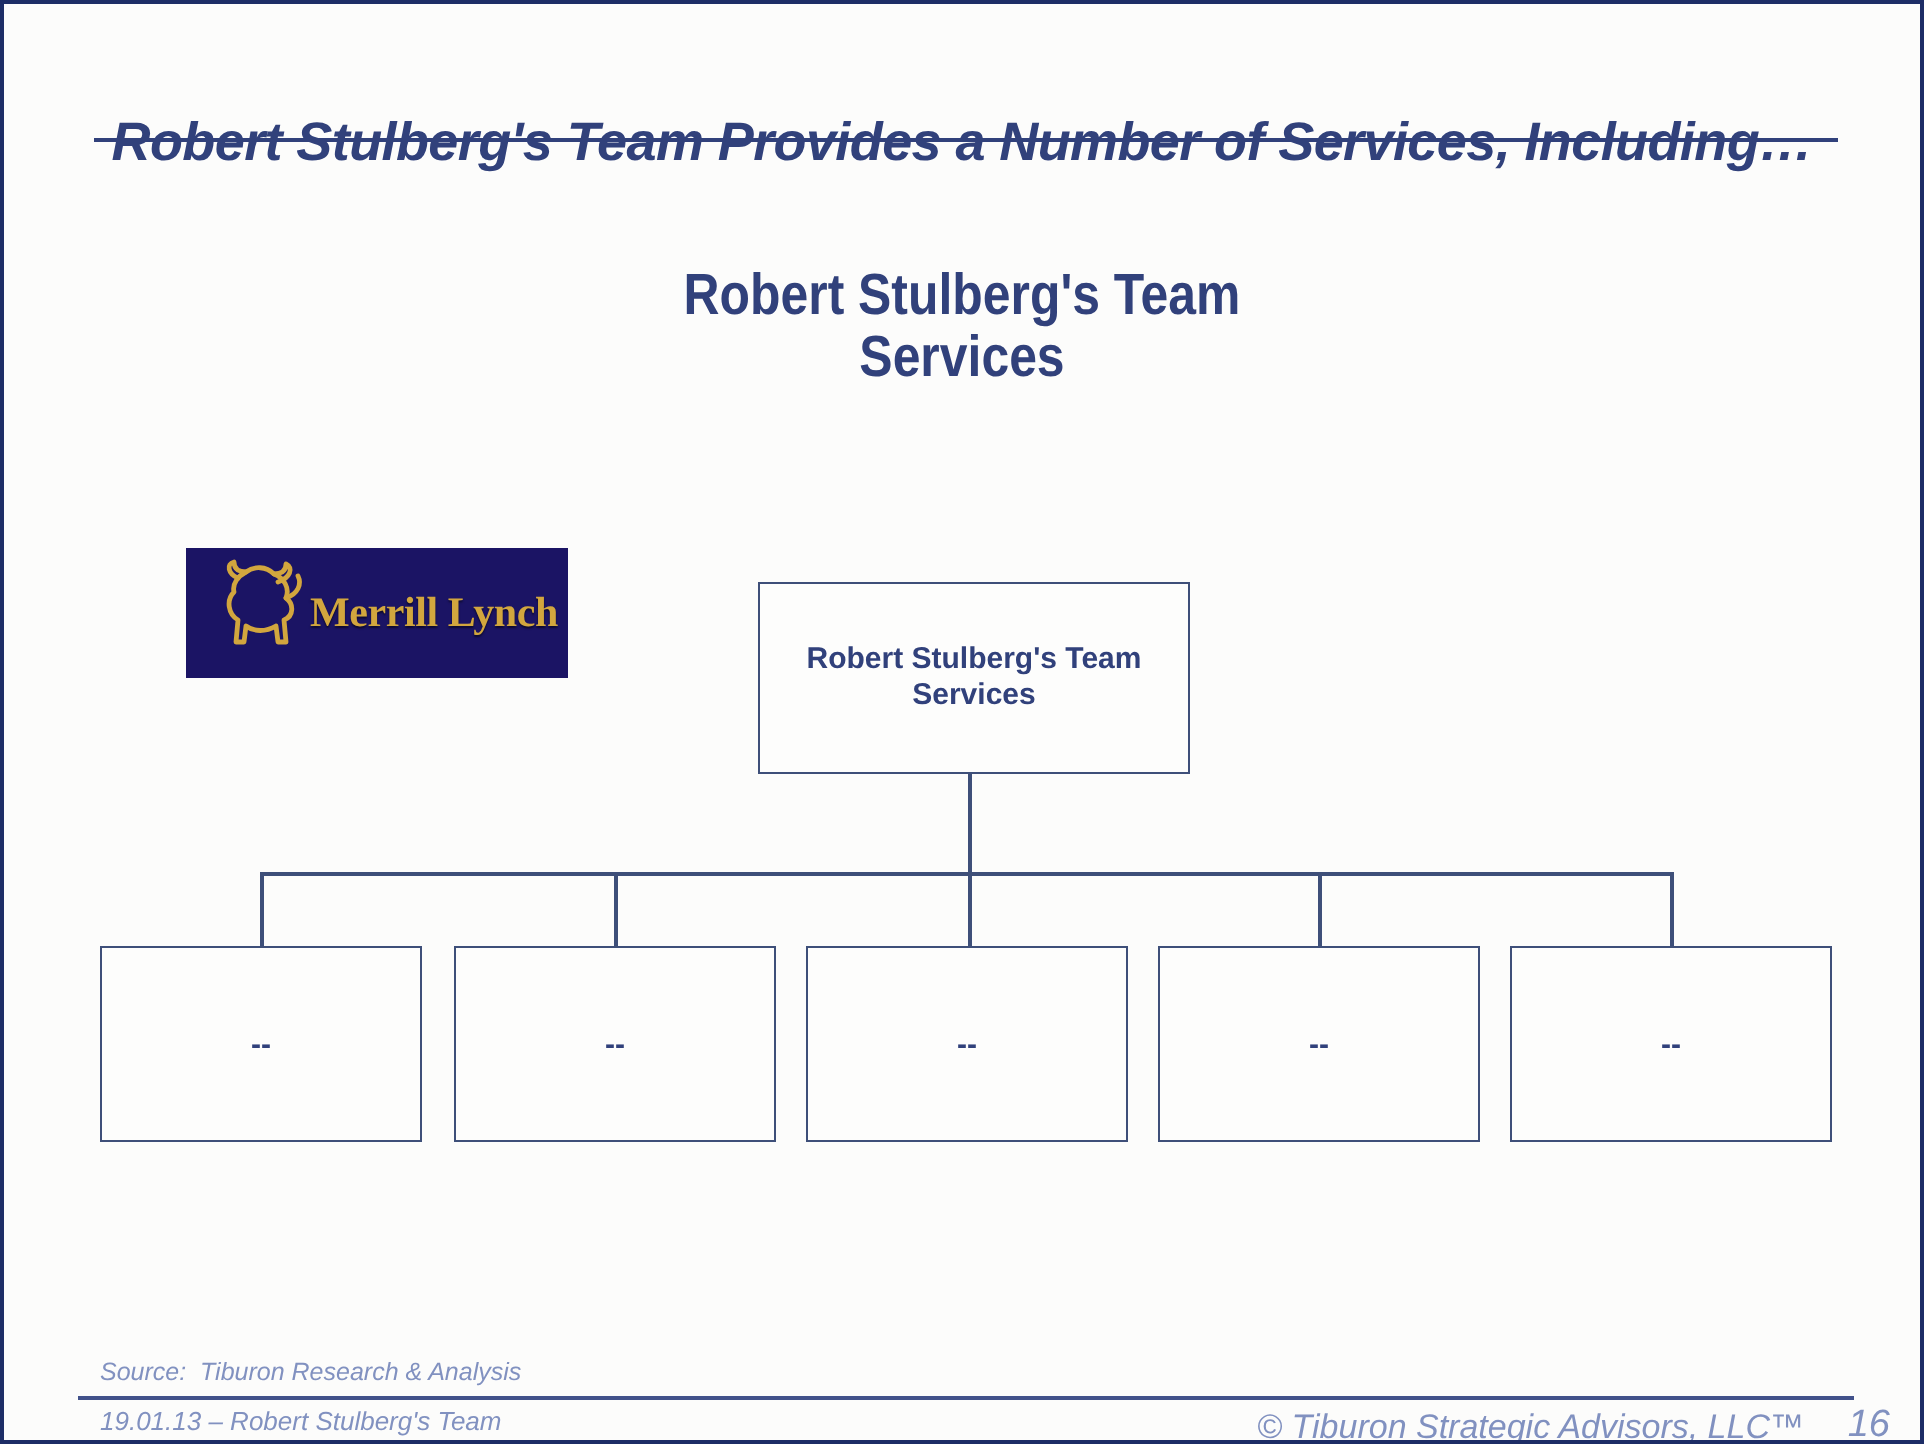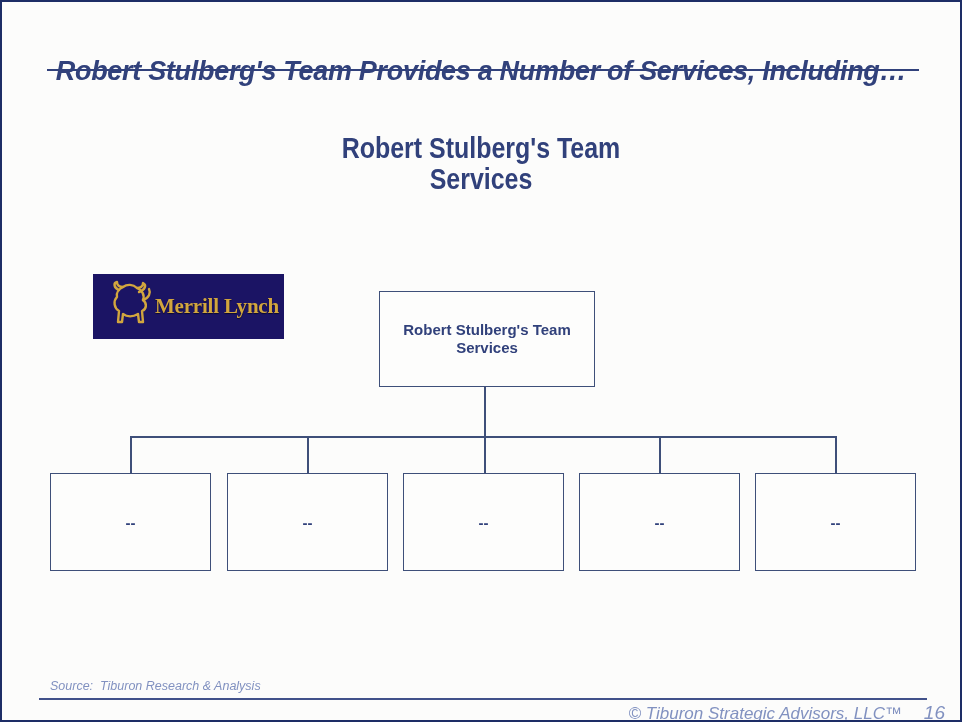--- a/index.html
+++ b/index.html
@@ -190,16 +190,17 @@
   </div>
   <div class="child-box child-4">
     <span>--</span>
   </div>
   <div class="child-box child-5">
     <span>--</span>
   </div>
 
   <div class="footer-source">Source:  Tiburon Research &amp; Analysis</div>
   <div class="footer-rule"></div>
+  <div class="footer-date">19.01.13 – Robert Stulberg's Team</div>
   <div class="footer-copyright">© Tiburon Strategic Advisors, LLC™</div>
   <div class="footer-page">16</div>
 
 </div>
 
 </body></html>

